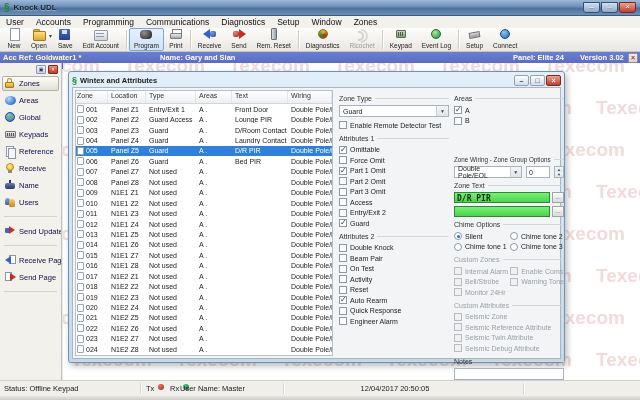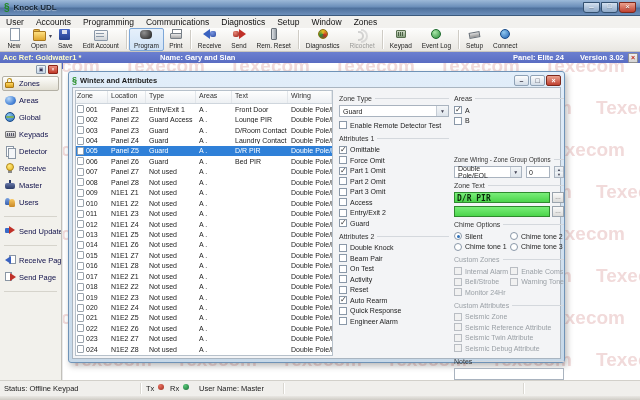--- a/index.html
+++ b/index.html
@@ -285,29 +285,29 @@
         <div class="side-item">
           <span class="sicon global-icon"></span>
           <span class="slabel">Global</span>
         </div>
         <div class="side-item">
           <span class="sicon keypads-icon"></span>
           <span class="slabel">Keypads</span>
         </div>
         <div class="side-item">
           <span class="sicon expanders-icon"></span>
-          <span class="slabel">Detector</span>
+          <span class="slabel">Reference</span>
         </div>
         <div class="side-item">
           <span class="sicon outputs-icon"></span>
           <span class="slabel">Receive</span>
         </div>
         <div class="side-item">
           <span class="sicon comms-icon"></span>
-          <span class="slabel">Master</span>
+          <span class="slabel">Name</span>
         </div>
         <div class="side-item">
           <span class="sicon users-icon"></span>
           <span class="slabel">Users</span>
         </div>
         <div class="side-sep"></div>
         <div class="side-item">
           <span class="sicon send-update-icon"></span>
           <span class="slabel">Send Update</span>
         </div>
@@ -855,19 +855,20 @@
     </div>
   </div>
 
   <div class="statusbar">
     <span style="left:4px">Status: Offline Keypad</span>
     <div class="sdiv" style="left:140px"></div>
     <span style="left:146px">Tx</span>
     <span class="dot red" style="left:158px"></span>
     <span style="left:170px">Rx</span>
     <span class="dot green" style="left:183px"></span>
-    <span style="left:199px">User Name: Master</span>
+    <span style="left:180px">User Name: Master</span>
     <div class="sdiv" style="left:283px"></div>
+    <span style="left:330px;width:130px;text-align:center">12/04/2017 20:50:05</span>
     <div class="sdiv" style="left:523px"></div>
   </div>
   <div class="bottomgrip"></div>
 
 </div>
 
 </body></html>

